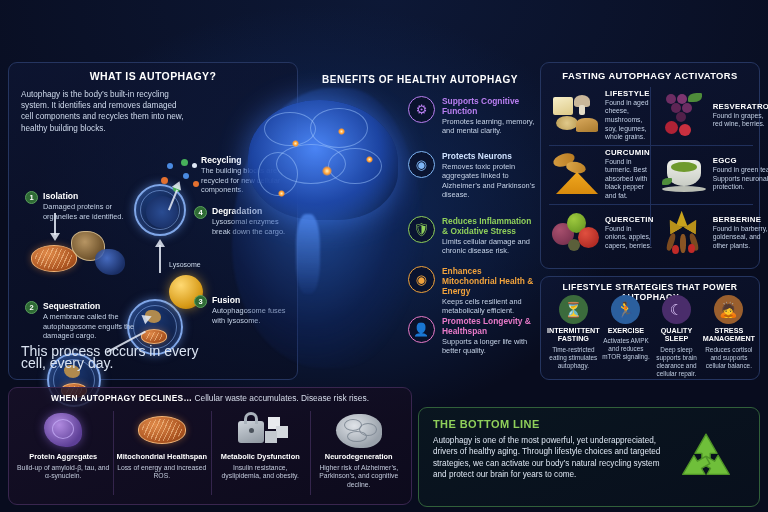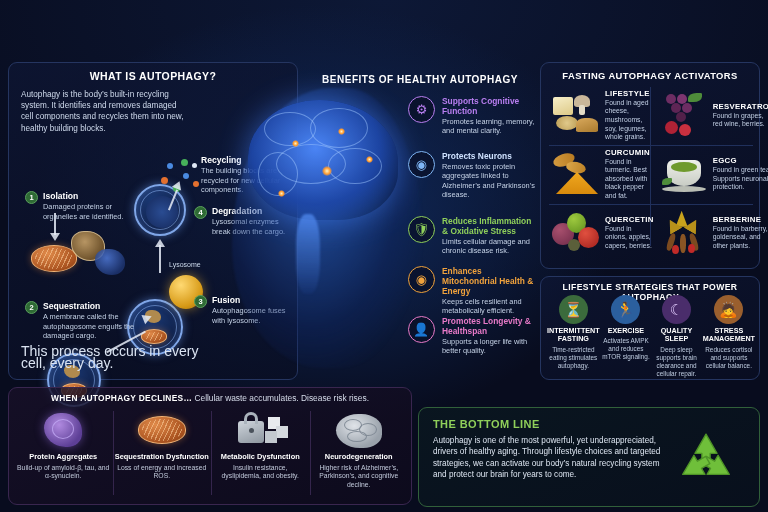--- a/index.html
+++ b/index.html
@@ -399,21 +399,21 @@
           <span style="position:absolute;left:50%;top:12px;margin-left:-11px;width:22px;height:20px;border-radius:50%;border:1px solid rgba(200,175,250,.7);"></span>
         </div>
         <div class="dec-name">Protein Aggregates</div>
         <div class="dec-desc">Build-up of amyloid-β, tau, and α-synuclein.</div>
       </div>
 
       <div class="dec-cell">
         <div class="dec-art">
           <span class="mito" style="left:50%;margin-left:-24px;top:9px;width:48px;height:28px;"></span>
         </div>
-        <div class="dec-name">Sequestration Dysfunction</div>
+        <div class="dec-name">Mitochondrial Healthspan</div>
         <div class="dec-desc">Loss of energy and increased ROS.</div>
       </div>
 
 
       <div class="dec-cell">
         <div class="dec-art">
           <span style="position:absolute;left:50%;margin-left:-22px;top:14px;width:26px;height:22px;border-radius:3px;background:linear-gradient(160deg,#cfd5dc,#8d969f);"></span>
           <span style="position:absolute;left:50%;margin-left:-16px;top:5px;width:14px;height:12px;border:3px solid #aab3bc;border-bottom:none;border-radius:7px 7px 0 0;"></span>
           <span style="position:absolute;left:50%;margin-left:-11px;top:21px;width:5px;height:5px;border-radius:50%;background:#4a525b;"></span>
           <span style="position:absolute;left:50%;margin-left:8px;top:10px;width:12px;height:12px;background:#e8ebee;"></span>

